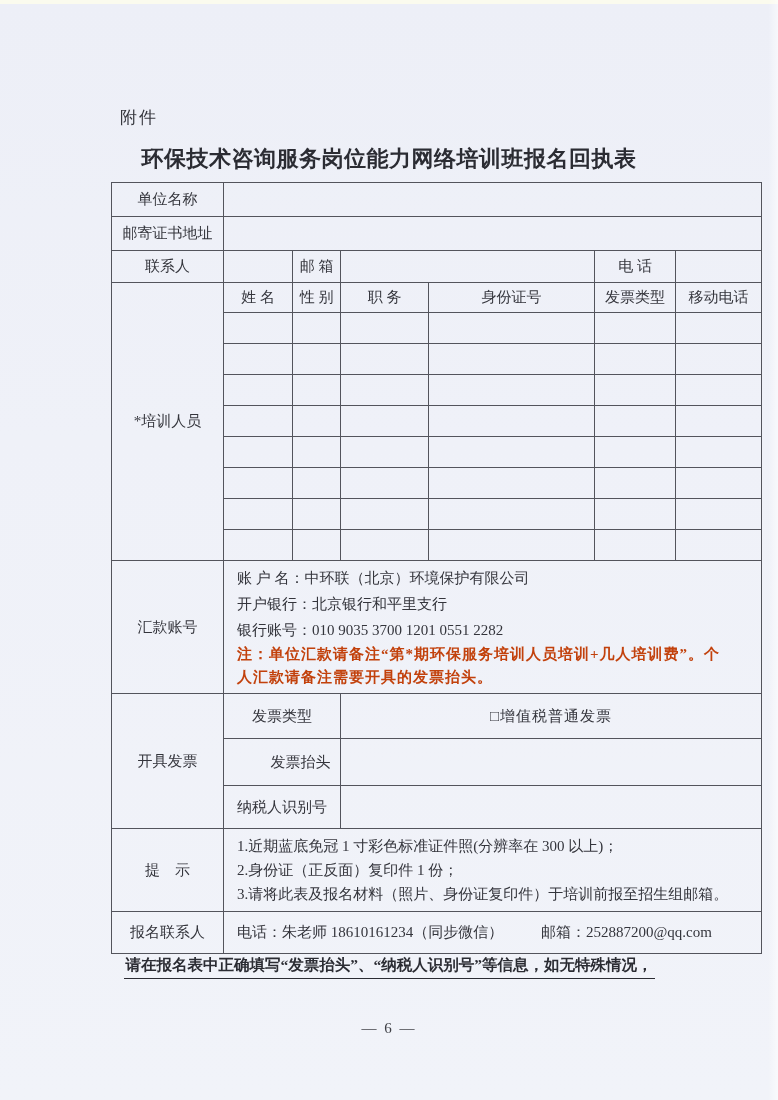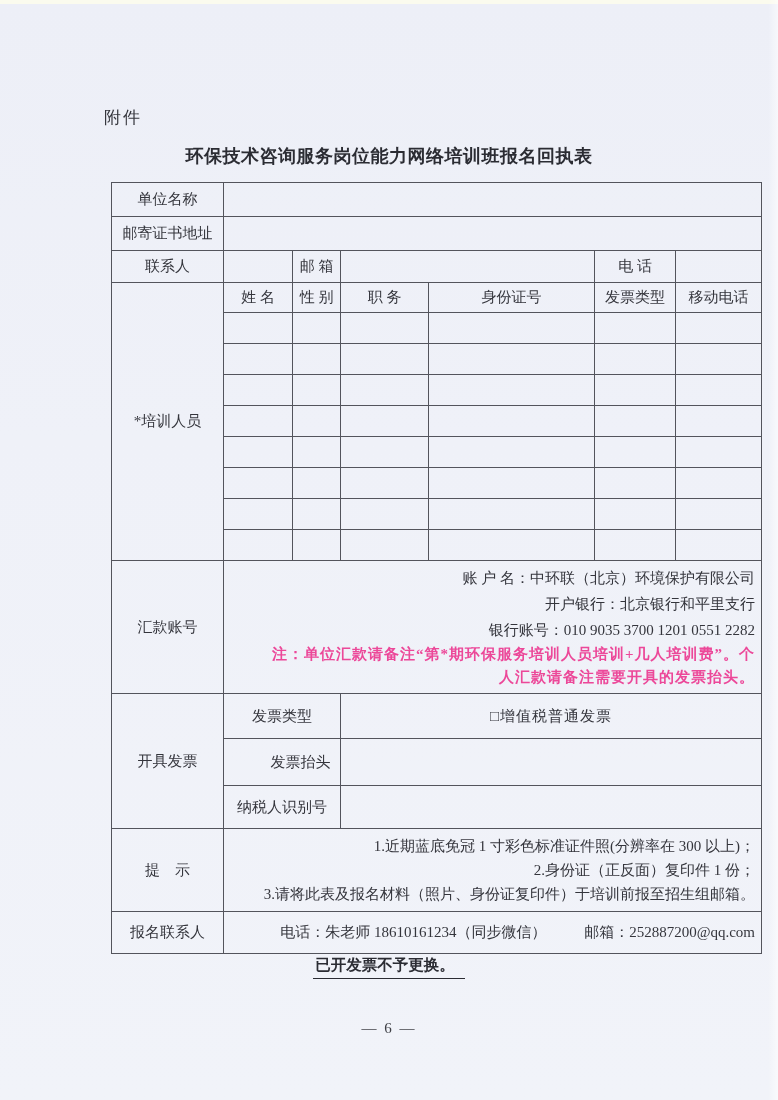--- a/index.html
+++ b/index.html
@@ -4,33 +4,33 @@
 <style>
   html,body{margin:0;padding:0;}
   body{
     width:778px;height:1100px;position:relative;overflow:hidden;
     background:linear-gradient(180deg,#edeff7 0%,#eff1f8 40%,#f1f3f9 100%);
     font-family:"Liberation Serif","DejaVu Serif",serif;
     color:#34353c;
   }
   .scan-strip{position:absolute;top:0;left:0;width:778px;height:4px;background:#fbfbee;}
   .edge-light{position:absolute;top:0;right:0;width:10px;height:1100px;background:linear-gradient(90deg,rgba(255,255,255,0),rgba(255,255,255,.55));}
-  .attachment{position:absolute;left:104px;top:106px;font-size:17px;letter-spacing:2px;}
+  .attachment{position:absolute;left:120px;top:106px;font-size:17px;letter-spacing:2px;}
   .doc-title{position:absolute;left:0;top:144px;width:778px;text-align:center;
-    font-size:18px;font-weight:bold;letter-spacing:.5px;color:#2b2c33;}
+    font-size:22px;font-weight:bold;letter-spacing:.5px;color:#2b2c33;}
   table.form{position:absolute;left:64px;top:182px;width:650px;border-collapse:collapse;table-layout:fixed;margin-left:47px;}
   td{border:1px solid #53545c;font-size:15px;padding:0 2px;overflow:hidden;}
   td.lbl{text-align:center;vertical-align:middle;}
   tr.r-34 td{height:33px;}
   tr.r-32 td{height:31px;text-align:center;}
   tr.r-30 td{height:29px;}
   tr.trainee-row td{height:30px;}
-  td.content{padding:4px 6px 4px 13px;vertical-align:middle;text-align:right;}
+  td.content{padding:4px 6px 4px 13px;vertical-align:middle;}
   .remit-line{line-height:26px;white-space:nowrap;}
-  .remit-note{font-weight:bold;letter-spacing:1px;color:#ec4899;line-height:23px;white-space:nowrap;}
+  .remit-note{font-weight:bold;letter-spacing:1px;color:#c2410c;line-height:23px;white-space:nowrap;}
   tr.inv-r1 td{height:44px;}
   tr.inv-r2 td{height:46px;padding-left:39px;}
   tr.inv-r3 td{height:42px;}
   .inv-value{text-align:center;vertical-align:middle;letter-spacing:1px;}
   .tips-line{line-height:24px;white-space:nowrap;}
   tr.r-tips td{height:74px;}
   .contact-phone{margin-right:34px;}
   .footer-note{position:absolute;left:0;top:953px;width:778px;text-align:center;
     font-weight:bold;font-size:15.5px;color:#2b2c33;line-height:24px;}
   .footer-note .u{display:inline-block;border-bottom:1.5px solid #2b2c33;padding:0 2px 1px 2px;}
@@ -182,16 +182,16 @@
       <td class="lbl">报名联系人</td>
       <td colspan="6" class="content">
         <span class="contact-phone">电话：朱老师 18610161234（同步微信）</span>
         <span>邮箱：252887200@qq.com</span>
       </td>
     </tr>
   </tbody>
 </table>
 
 <div class="footer-note">
-  <div><span class="u" style="padding-right:10px">已开发票不予更换。</span></div>
+  <div><span class="u">请在报名表中正确填写“发票抬头”、“纳税人识别号”等信息，如无特殊情况，</span></div>
 </div>
 
 <div class="page-number">— 6 —</div>
 
 </body></html>

